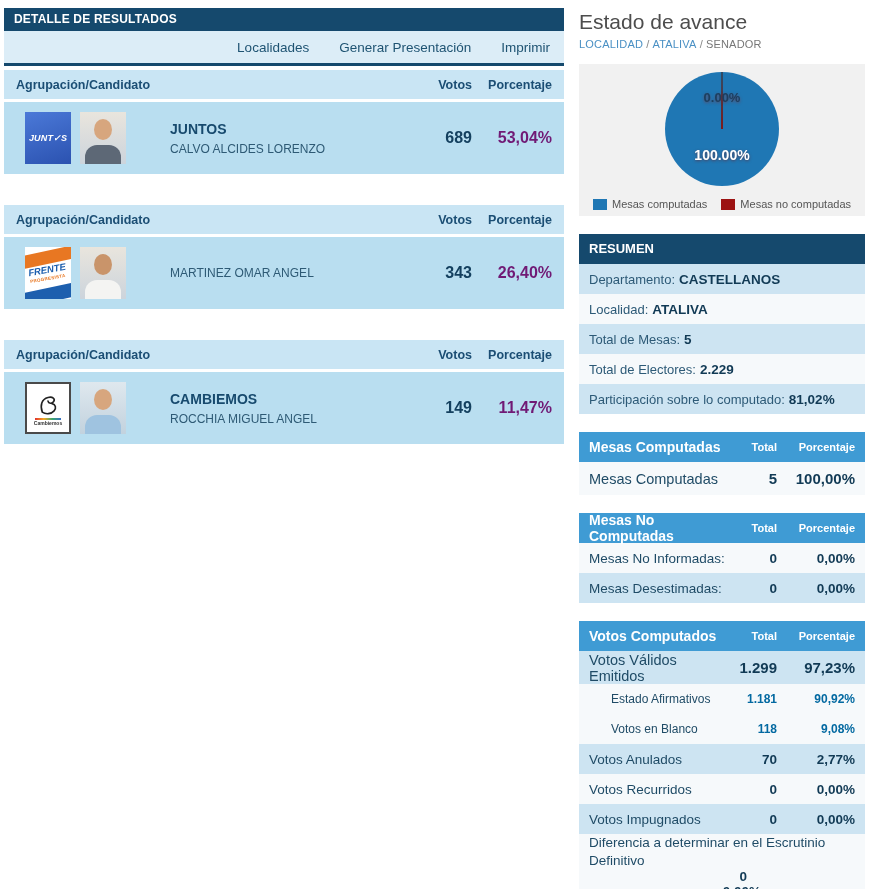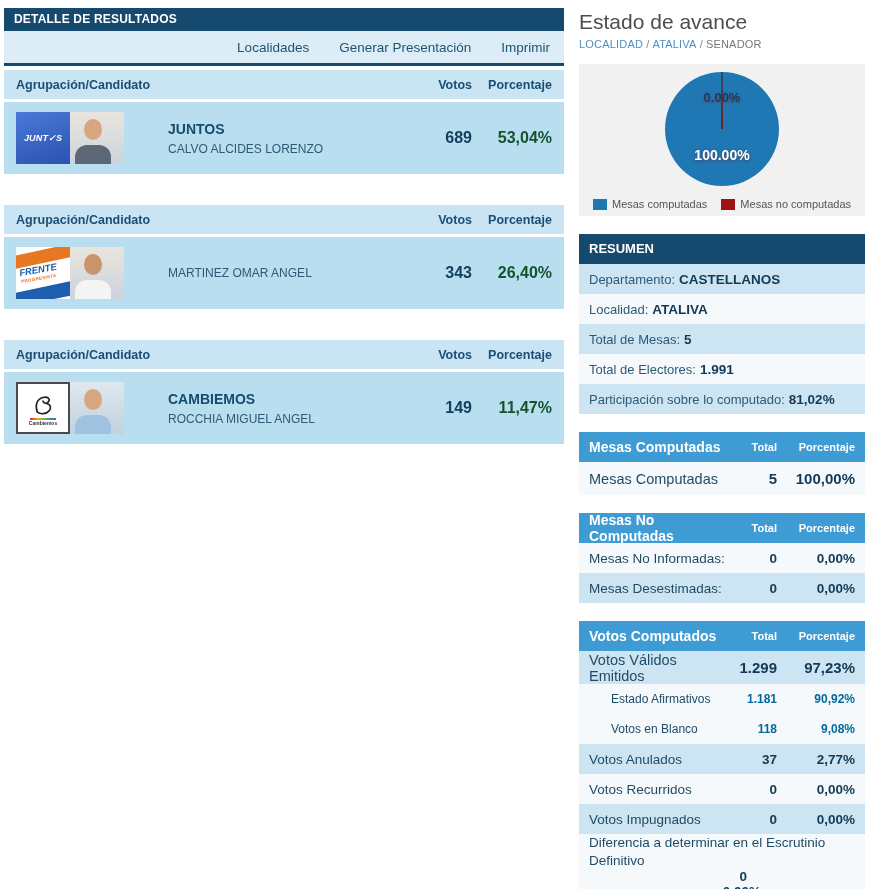--- a/index.html
+++ b/index.html
@@ -13,26 +13,26 @@
   .toolbar { background: #dcedf7; height: 35px; display: flex; justify-content: flex-end; align-items: center; gap: 30px; padding-right: 14px; border-bottom: 3px solid #15496d; }
   .toolbar-link { color: #1e5372; font-size: 13.5px; cursor: pointer; text-decoration: none; }
   .section { margin-top: 4px; }
   .section + .section { margin-top: 31px; }
   .sec-header { background: #c9e5f4; height: 29px; display: flex; align-items: center; padding: 0 12px; color: #1b4e74; font-weight: bold; font-size: 12.5px; margin-bottom: 3px; }
   .col-group { flex: 1; }
   .col-votes { width: 60px; text-align: right; }
   .col-pct { width: 80px; text-align: right; }
   .card { background: #b9def0; display: flex; align-items: center; padding: 10px 12px; min-height: 72px; }
   .media { display: flex; flex: 0 0 auto; }
-  .logo, .photo { width: 54px; height: 52px; flex: 0 0 auto; }
+  .logo, .photo { width: 46px; height: 52px; flex: 0 0 auto; margin-left: 9px; }
   .info { flex: 1; margin-left: 44px; }
   .party { color: #174a6e; font-weight: bold; font-size: 14px; margin-bottom: 5px; }
   .candidate { color: #2e5a75; font-size: 12px; }
   .votes-val { width: 60px; text-align: right; font-size: 16px; font-weight: bold; color: #14405f; }
-  .pct-val { width: 80px; text-align: right; font-size: 16px; font-weight: bold; color: #14532d; }
+  .pct-val { width: 80px; text-align: right; font-size: 16px; font-weight: bold; color: #701a75; }
 
   .logo-juntos { background: linear-gradient(160deg, #4b79d8, #2b52b0); color: #fff; display: flex; align-items: center; justify-content: center; font-weight: bold; font-style: italic; font-size: 9px; letter-spacing: .2px; }
   .photo { background: linear-gradient(#e9e5dd, #ccd4dc); position: relative; overflow: hidden; }
   .photo::before { content: ""; position: absolute; width: 18px; height: 21px; border-radius: 50%; background: #d7a67e; top: 7px; left: 14px; }
   .photo::after { content: ""; position: absolute; width: 36px; height: 22px; border-radius: 12px 12px 0 0; background: #5d6876; bottom: -3px; left: 5px; }
   .photo.p2::after { background: #f4f4f2; }
   .photo.p2::before { background: #c9946a; }
   .photo.p3::after { background: #9fc3e0; }
   .photo.p3 { background: linear-gradient(#dfe8ee, #c2d2de); }
 
@@ -204,21 +204,21 @@
       <div class="r-row row-white">
         <span>Localidad:</span>
         <span class="val">ATALIVA</span>
       </div>
       <div class="r-row row-blue">
         <span>Total de Mesas:</span>
         <span class="val">5</span>
       </div>
       <div class="r-row row-white">
         <span>Total de Electores:</span>
-        <span class="val">1.991</span>
+        <span class="val">2.229</span>
       </div>
       <div class="r-row row-blue">
         <span>Participación sobre lo computado:</span>
         <span class="val">81,02%</span>
       </div>
     </div>
 
     <div class="stat-table">
       <div class="t-header">
         <span class="t-title">Mesas Computadas</span>
@@ -266,21 +266,21 @@
         <span class="total">1.181</span>
         <span class="pct">90,92%</span>
       </div>
       <div class="t-row sub row-white">
         <span class="label">Votos en Blanco</span>
         <span class="total">118</span>
         <span class="pct">9,08%</span>
       </div>
       <div class="t-row row-blue">
         <span class="label">Votos Anulados</span>
-        <span class="total">37</span>
+        <span class="total">70</span>
         <span class="pct">2,77%</span>
       </div>
       <div class="t-row row-white">
         <span class="label">Votos Recurridos</span>
         <span class="total">0</span>
         <span class="pct">0,00%</span>
       </div>
       <div class="t-row row-blue">
         <span class="label">Votos Impugnados</span>
         <span class="total">0</span>

